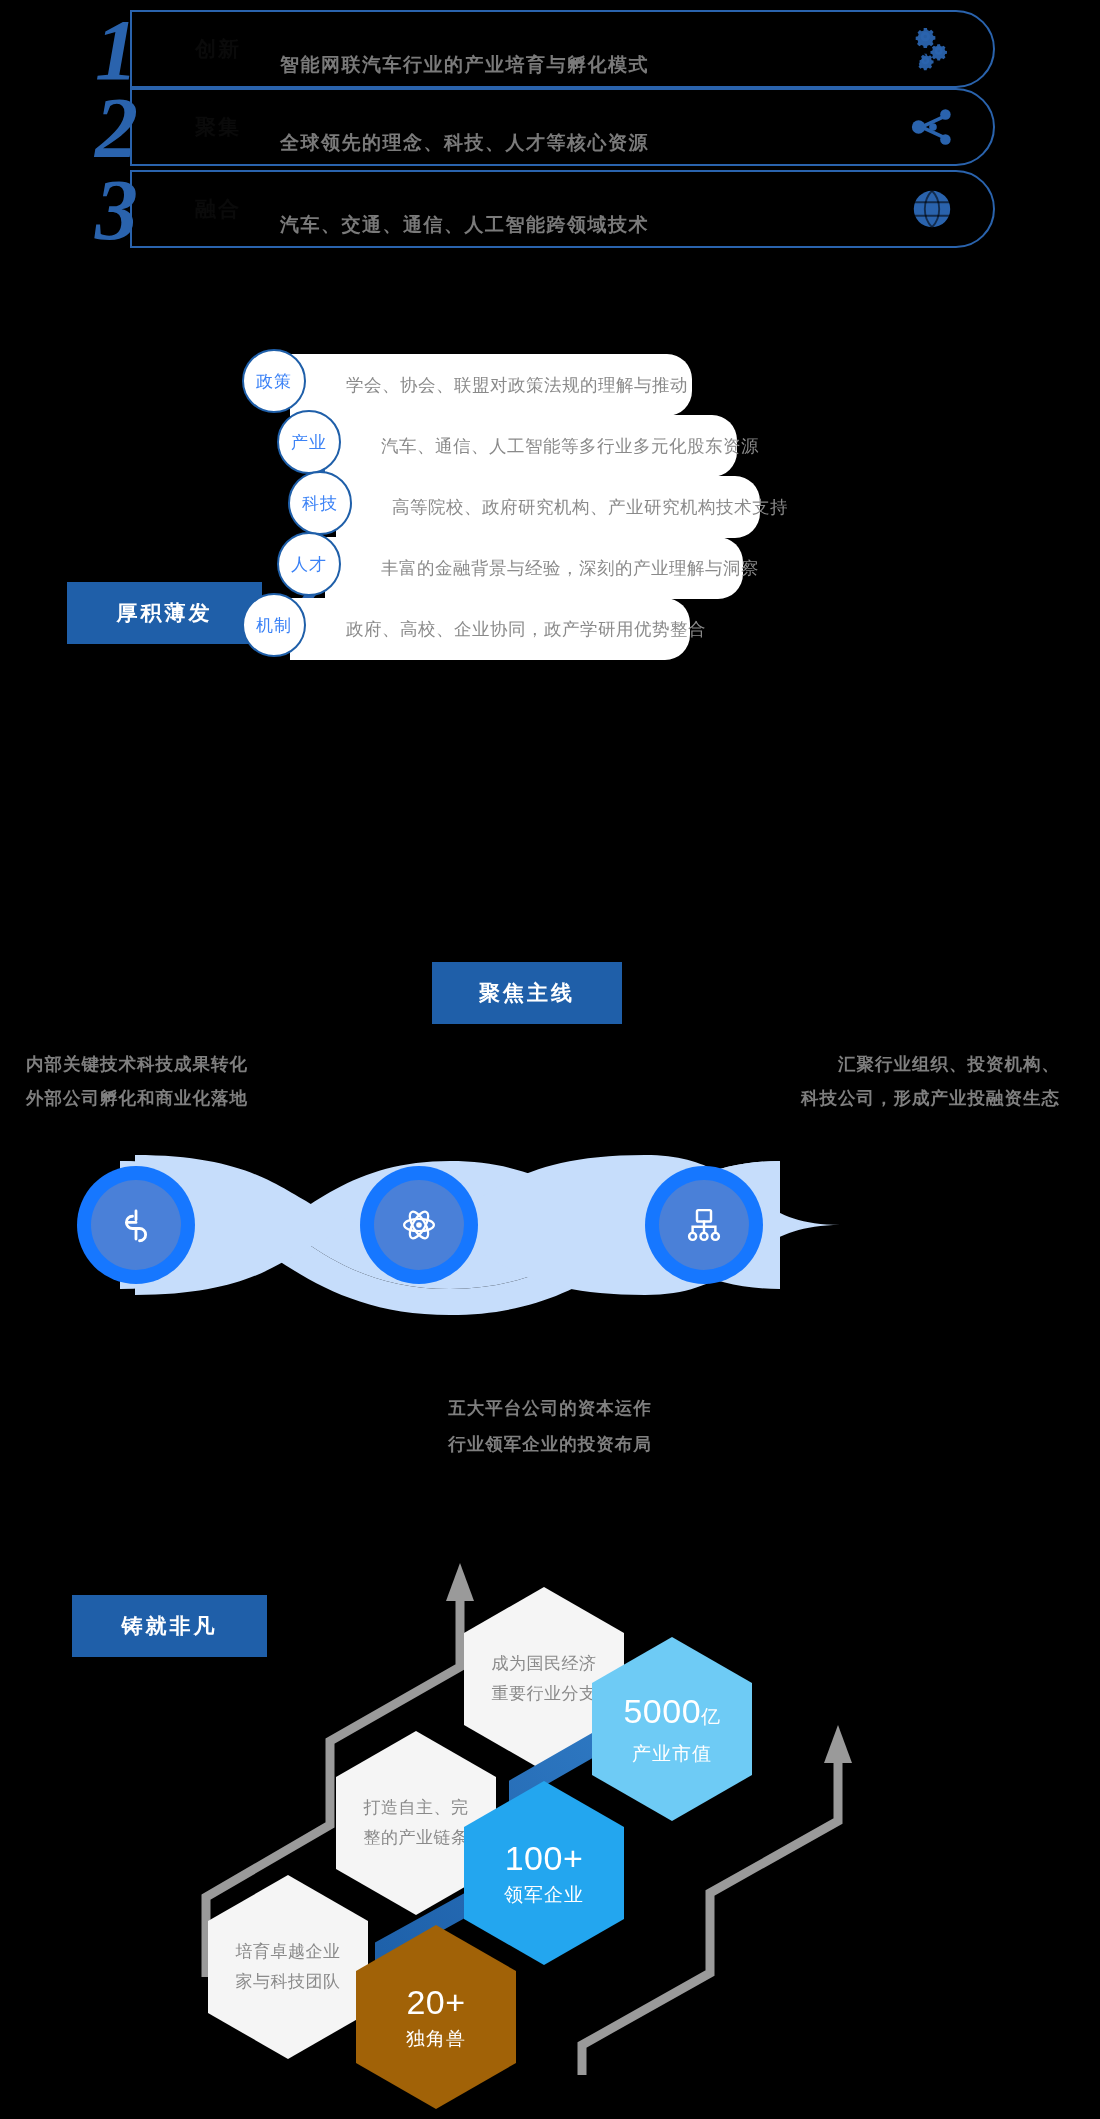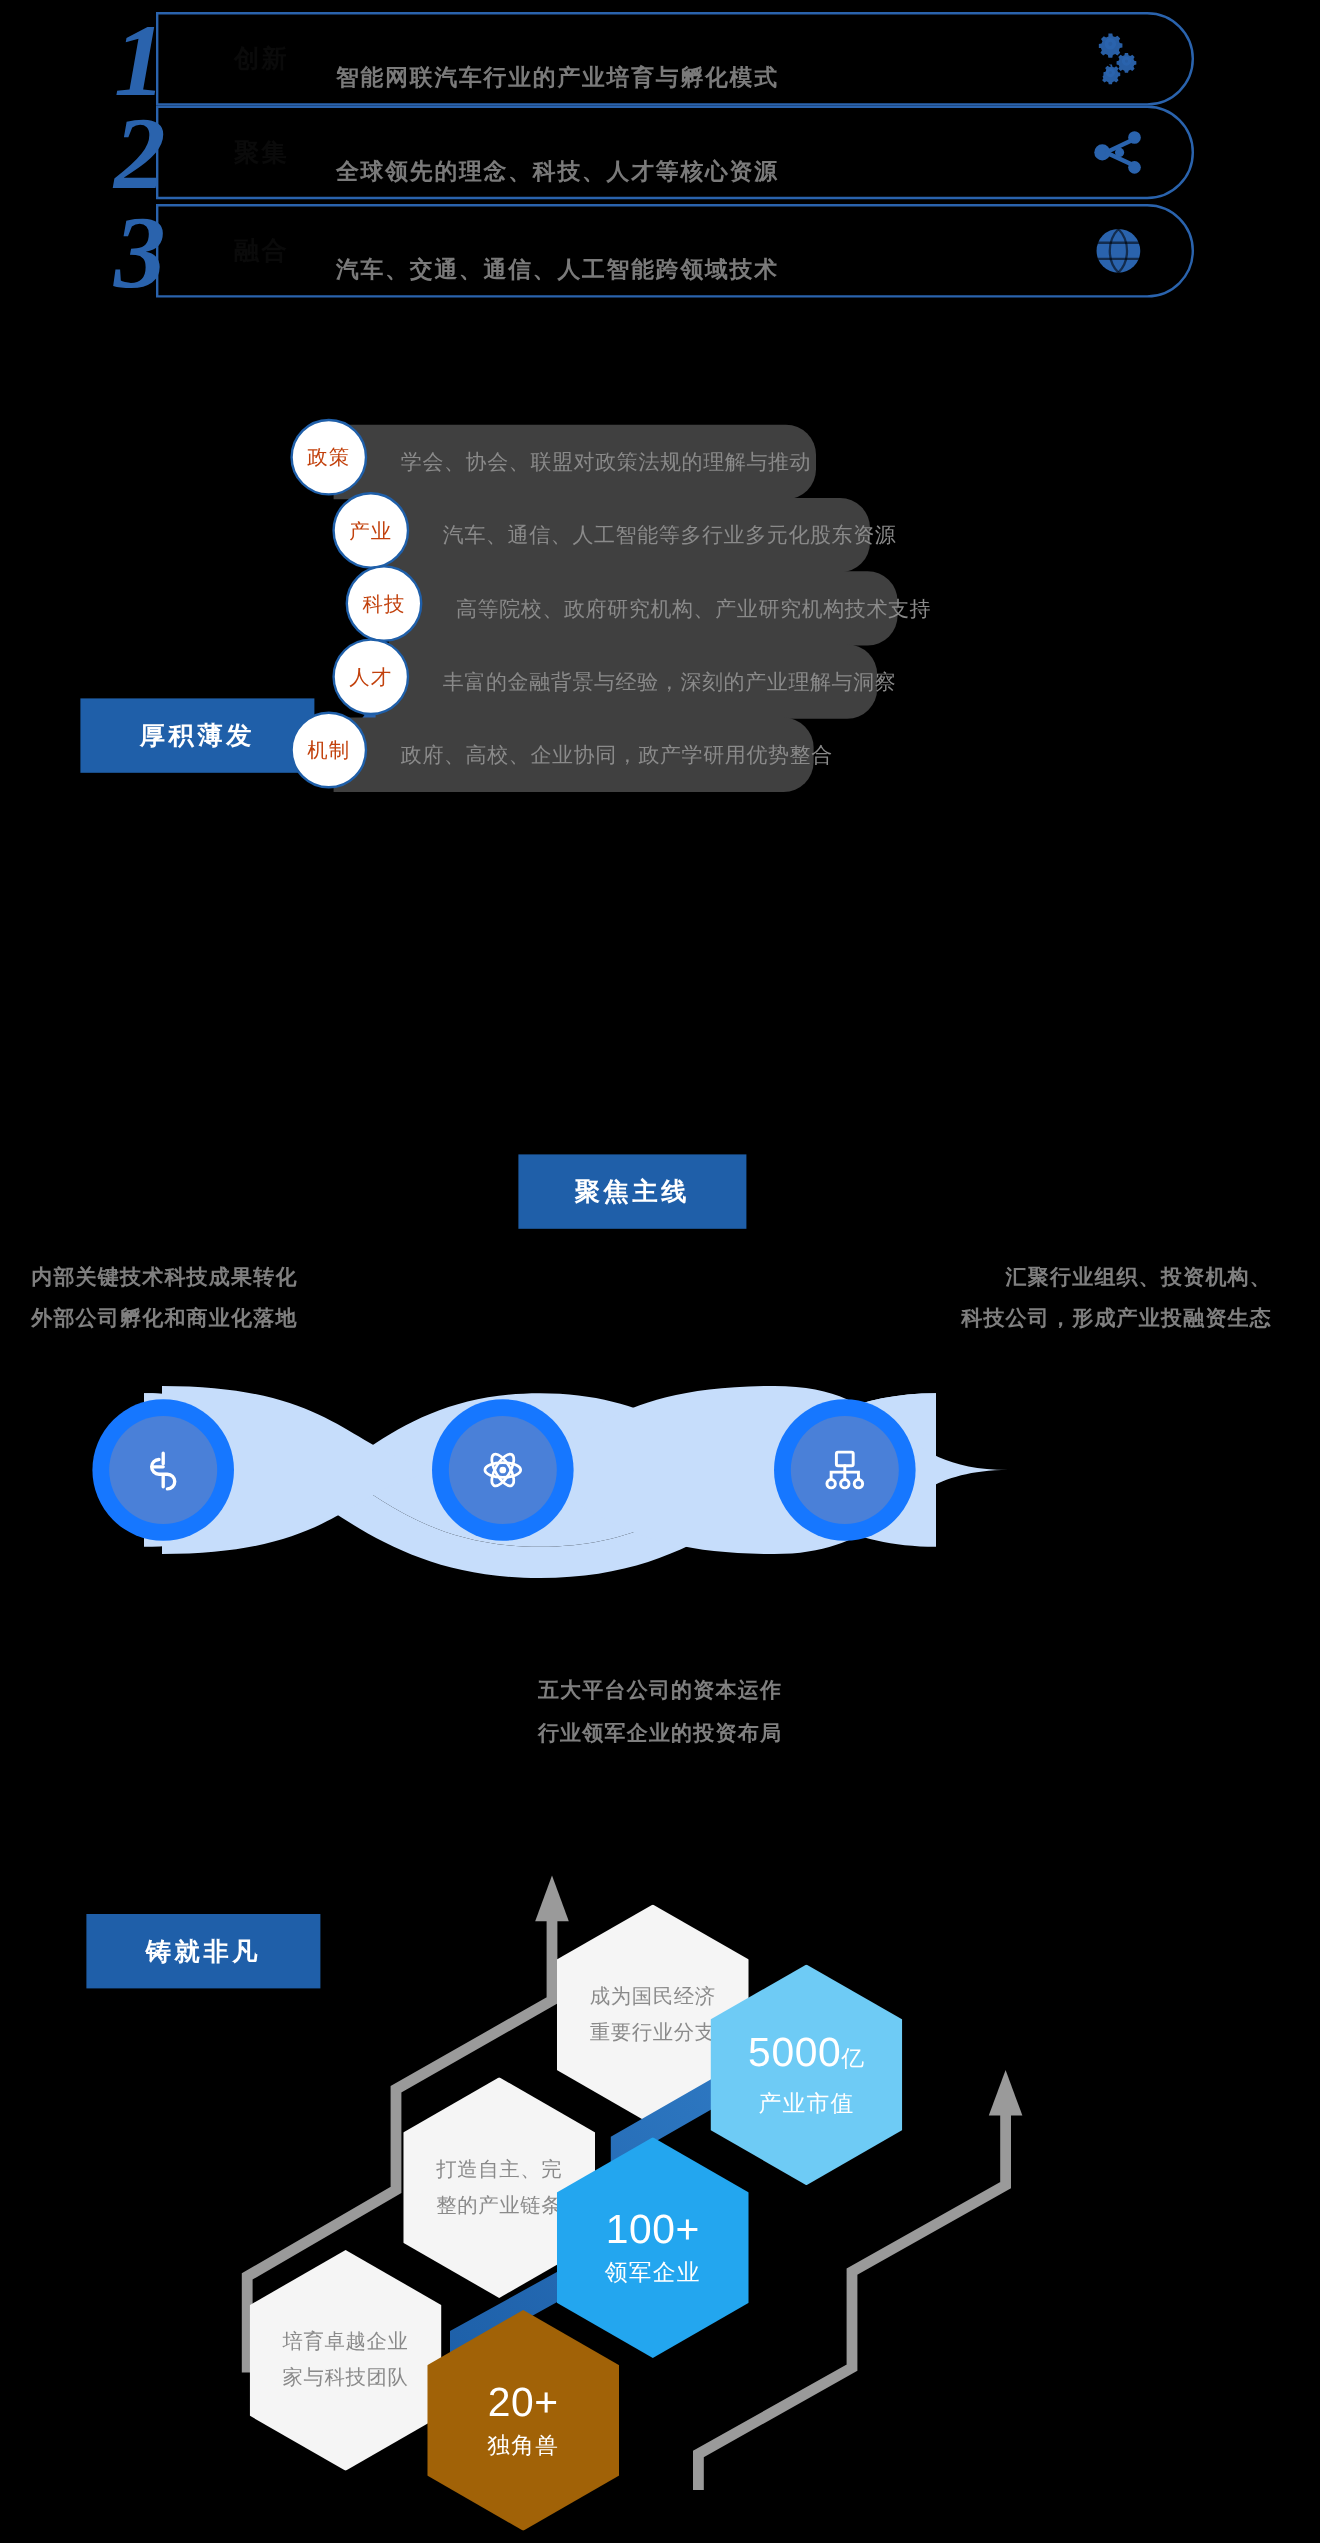--- a/index.html
+++ b/index.html
@@ -45,32 +45,32 @@
     display:flex;align-items:center;justify-content:center;margin-left:17px;
   }
   #tag-houji{left:50px;top:582px;width:195px;height:62px;}
   #tag-jujiao{left:415px;top:962px;width:190px;height:62px;}
   #tag-zhujiu{left:55px;top:1595px;width:195px;height:62px;}
 
   .chev-zone{position:absolute;left:290px;top:432px;width:680px;height:400px;}
   .chev-svg{position:absolute;left:0;top:0;}
   .chev-item{position:absolute;height:50px;}
   .chev-item .bar{
-    position:absolute;left:36px;top:0;height:62px;
-    background:#404040;border-radius:0 25px 25px 0;
+    position:absolute;left:48px;top:0;height:62px;
+    background:#ffffff;border-radius:0 25px 25px 0;
   }
   .chev-item .bar .txt{
     position:absolute;left:56px;top:50%;transform:translateY(-50%);
     font-size:17.5px;color:#8a8a8a;white-space:nowrap;letter-spacing:.5px;
   }
   .chev-item .bub{
     position:absolute;left:0;top:-5px;width:60px;height:60px;
     background:#fff;border:2.5px solid #1f5fa9;border-radius:50%;
     display:flex;align-items:center;justify-content:center;
-    font-size:17px;color:#c2410c;letter-spacing:1px;z-index:3;
+    font-size:17px;color:#3b82f6;letter-spacing:1px;z-index:3;
   }
 
   
   .cap{position:absolute;font-size:17.5px;font-weight:700;color:#7f7f7f;
        line-height:34px;letter-spacing:1px;white-space:nowrap;}
   #cap-left{left:26px;top:1047px;text-align:left;}
   #cap-right{left:730px;top:1047px;text-align:right;width:330px;}
   #cap-bottom{left:0;top:1390px;width:1100px;text-align:center;
               line-height:36px;}
 

